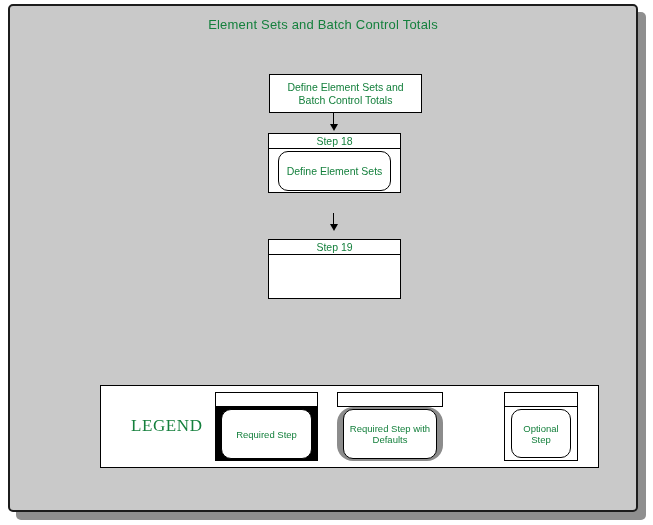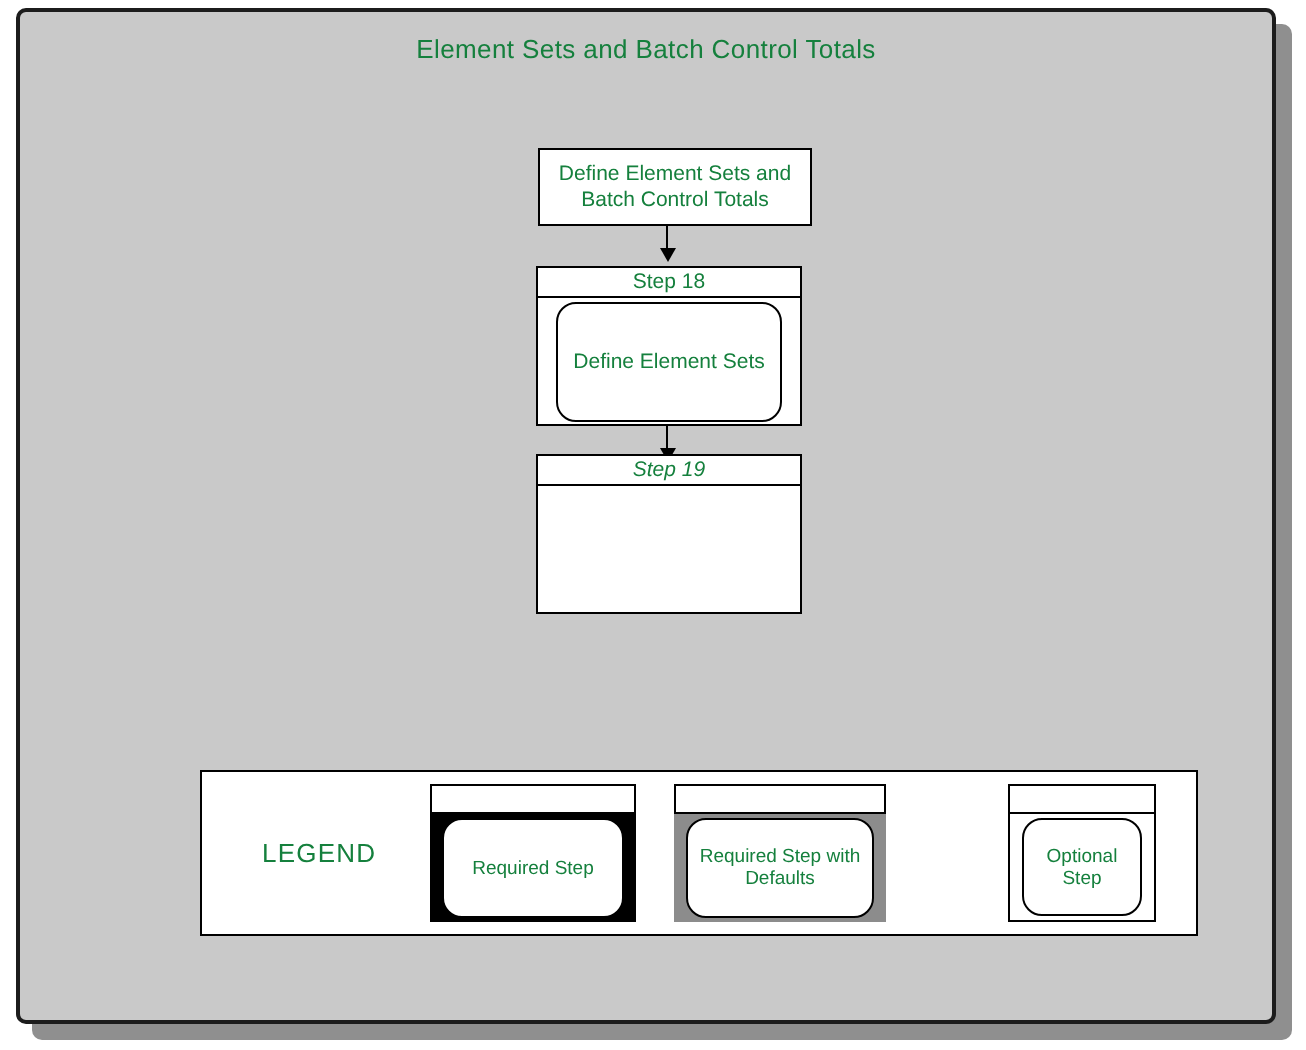--- a/index.html
+++ b/index.html
@@ -26,21 +26,21 @@
     position: absolute;
     left: 8px; top: 17px;
     width: 630px;
     text-align: center;
     font-size: 13px;
     letter-spacing: 0.2px;
   }
   .start-box {
     position: absolute;
     left: 269px; top: 74px;
-    width: 137px; height: 39px;
+    width: 153px; height: 39px;
     background: #ffffff;
     border: 1.5px solid #000;
     display: flex; align-items: center; justify-content: center;
     text-align: center;
     font-size: 10.5px; line-height: 13px;
     padding: 0 3px;
   }
   .arrow-line {
     position: absolute;
     width: 1.4px;
@@ -49,21 +49,21 @@
   .arrow-head {
     position: absolute;
     width: 0; height: 0;
     border-left: 4.5px solid transparent;
     border-right: 4.5px solid transparent;
     border-top: 7.5px solid #000;
   }
   .step-box {
     position: absolute;
     left: 268px;
-    width: 133px; height: 80px;
+    width: 133px; height: 60px;
     background: #ffffff;
     border: 1.5px solid #000;
     display: flex; flex-direction: column;
   }
   .step-header {
     flex: none;
     height: 15px;
     border-bottom: 1.5px solid #000;
     display: flex; align-items: center; justify-content: center;
     font-size: 10.5px;
@@ -88,62 +88,63 @@
     left: 100px; top: 385px;
     width: 499px; height: 83px;
     background: #ffffff;
     border: 1.5px solid #000;
   }
   .legend-title {
     position: absolute;
     left: 30px; top: 0;
     height: 80px;
     display: flex; align-items: center;
-    font-size: 13px;
+    font-size: 17px;
     letter-spacing: 0.6px;
+    font-family: Liberation Serif, serif;
   }
   .sample {
     position: absolute;
     top: 6px;
     height: 69px;
     display: flex; flex-direction: column;
   }
   .sample-header {
     flex: none;
     height: 15px;
     background: #ffffff;
     border: 1.5px solid #000;
   }
   .sample-body {
     flex: 1;
     display: flex;
     padding: 2px 6px;
   }
   .sample-required .sample-body { background: #000000; }
-  .sample-defaults .sample-body { background: #8c8c8c; }
+  .sample-defaults .sample-body { background: #8c8c8c; border-radius: 16px; }
   .sample-optional .sample-body {
     background: #ffffff;
     border: 1.5px solid #000;
     border-top: none;
   }
   .sample-rect {
     flex: 1;
     background: #ffffff;
     border: 1.2px solid #000;
     border-radius: 10px;
     display: flex; align-items: center; justify-content: center;
     text-align: center;
     font-size: 9.5px; line-height: 11px;
     padding: 0 1px;
   }
   .sample-1 { left: 114px; width: 103px; }
   .sample-2 { left: 236px; width: 106px; }
   .sample-3 { left: 371px; width: 106px; padding-left: 32px; }
   .step-18 { top: 133px; }
-  .step-19 { top: 227px; font-style: italic; }
+  .step-19 { top: 239px; }
   .arrow-1-line { left: 333px; top: 113px; height: 12px; }
   .arrow-1-head { left: 329.8px; top: 124px; }
   .arrow-2-line { left: 333px; top: 213px; height: 12px; }
   .arrow-2-head { left: 329.8px; top: 224px; }
 </style>
 </head>
 <body>
 
 <div class="page">
 

